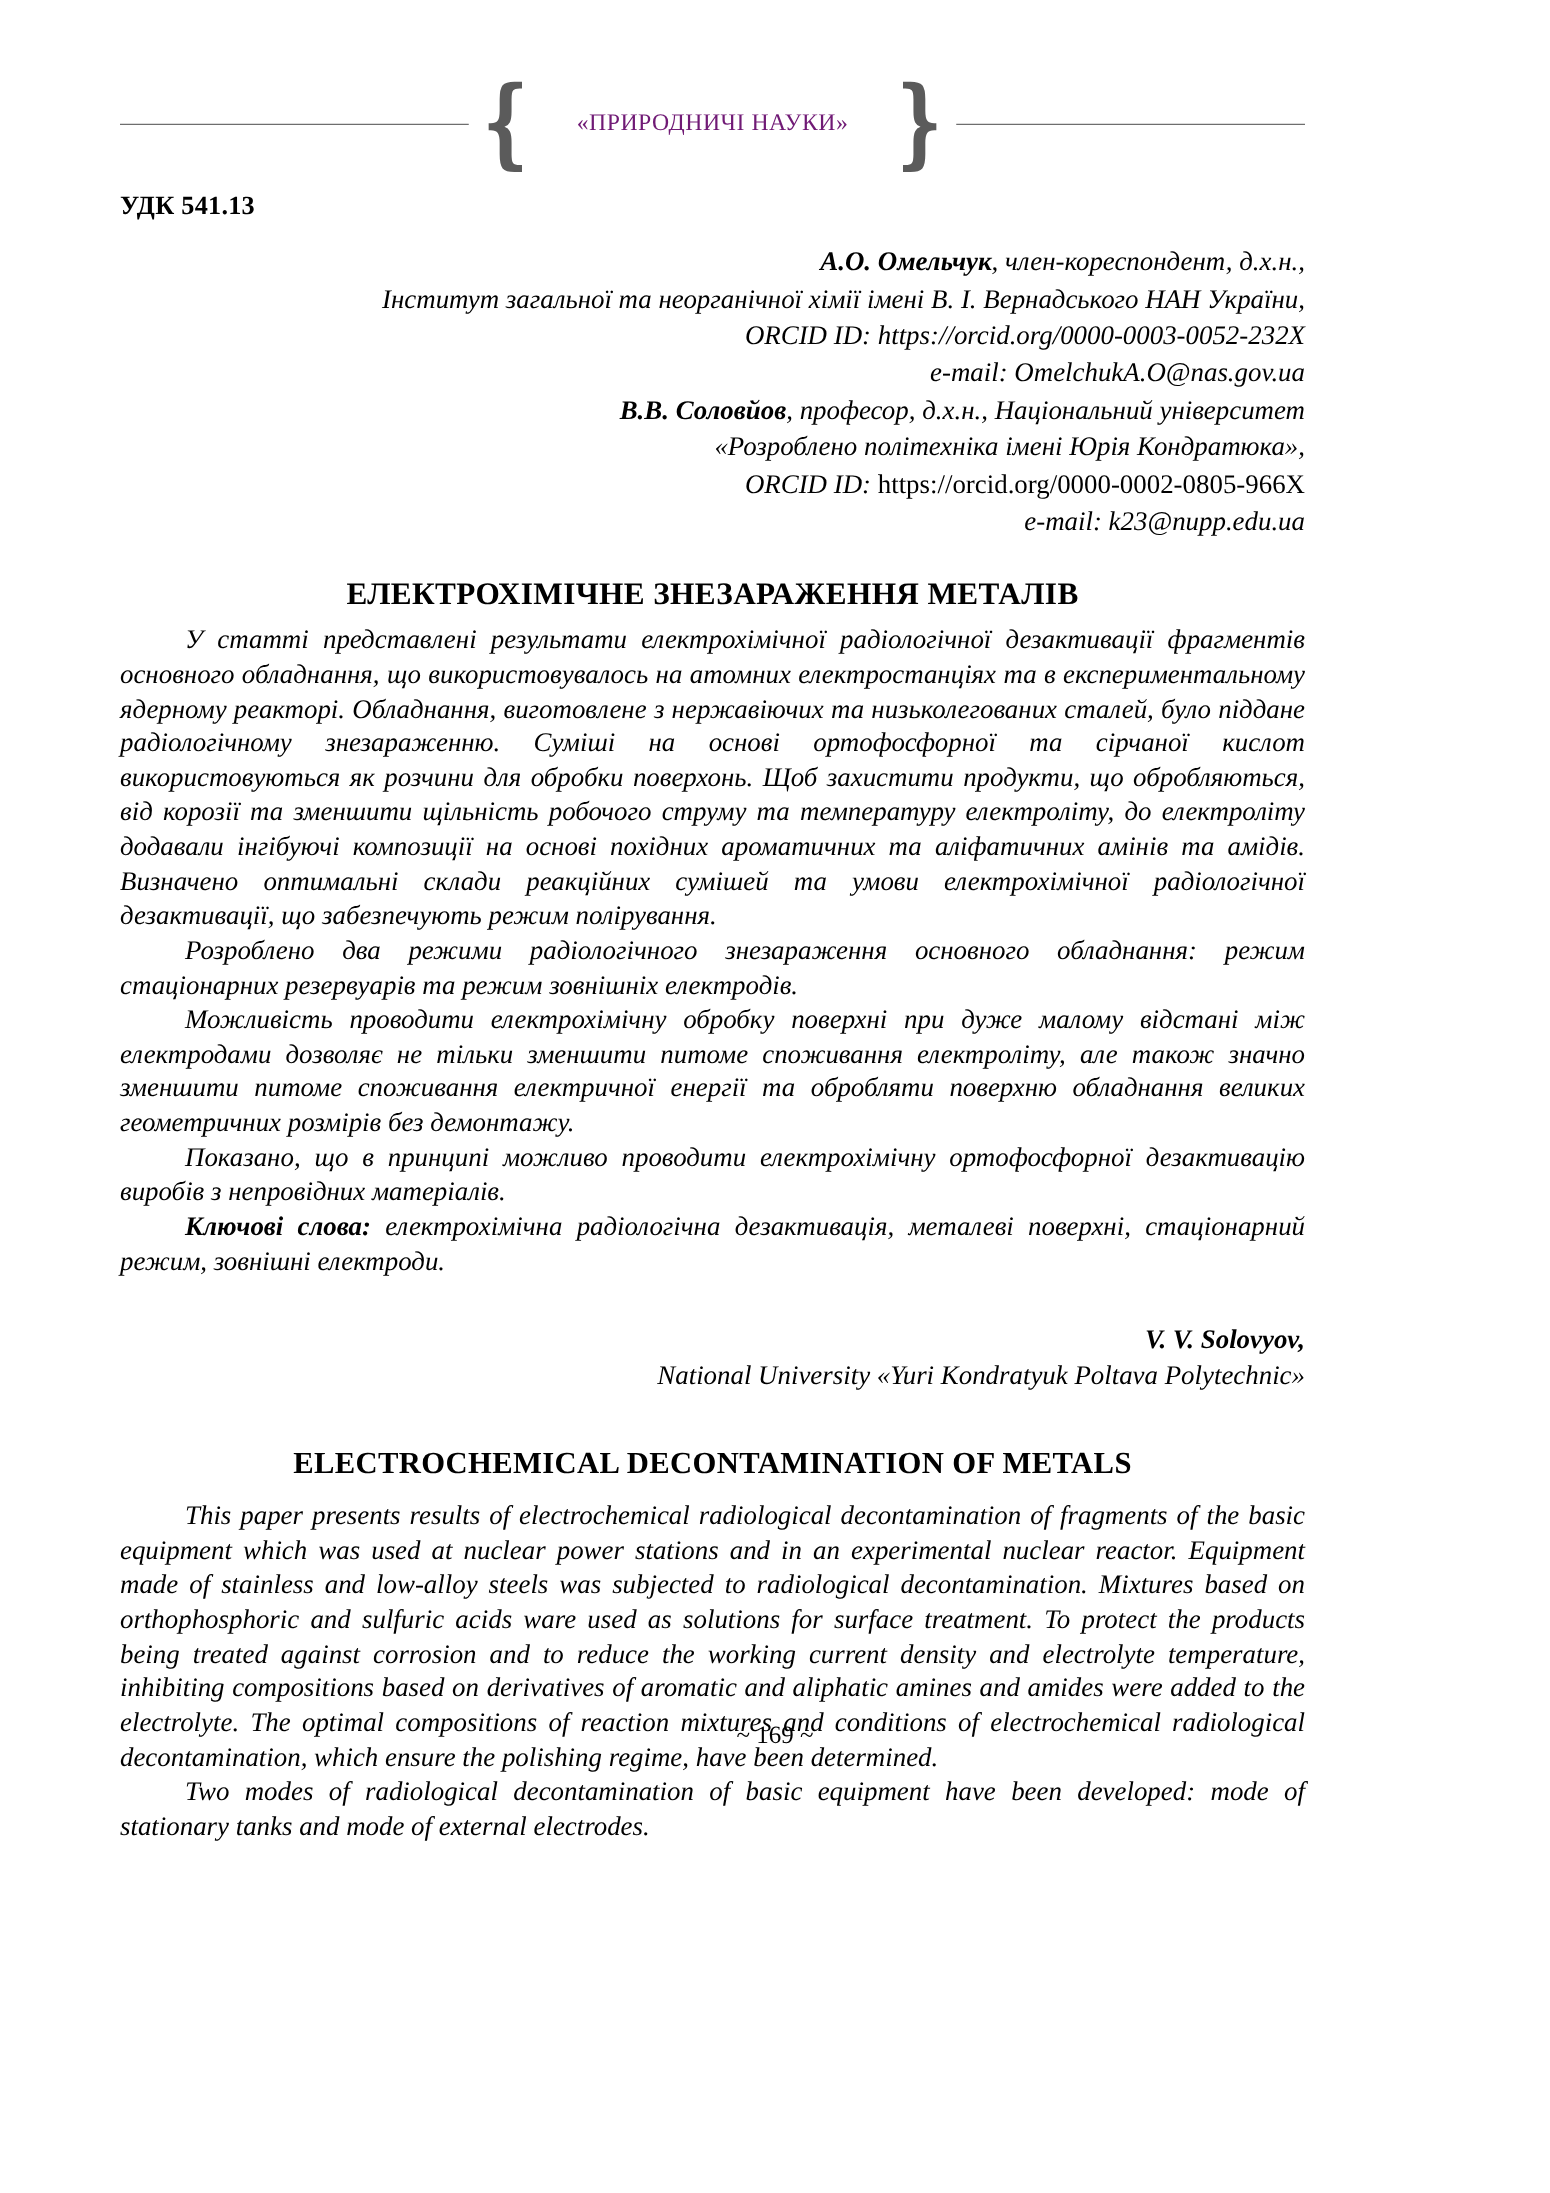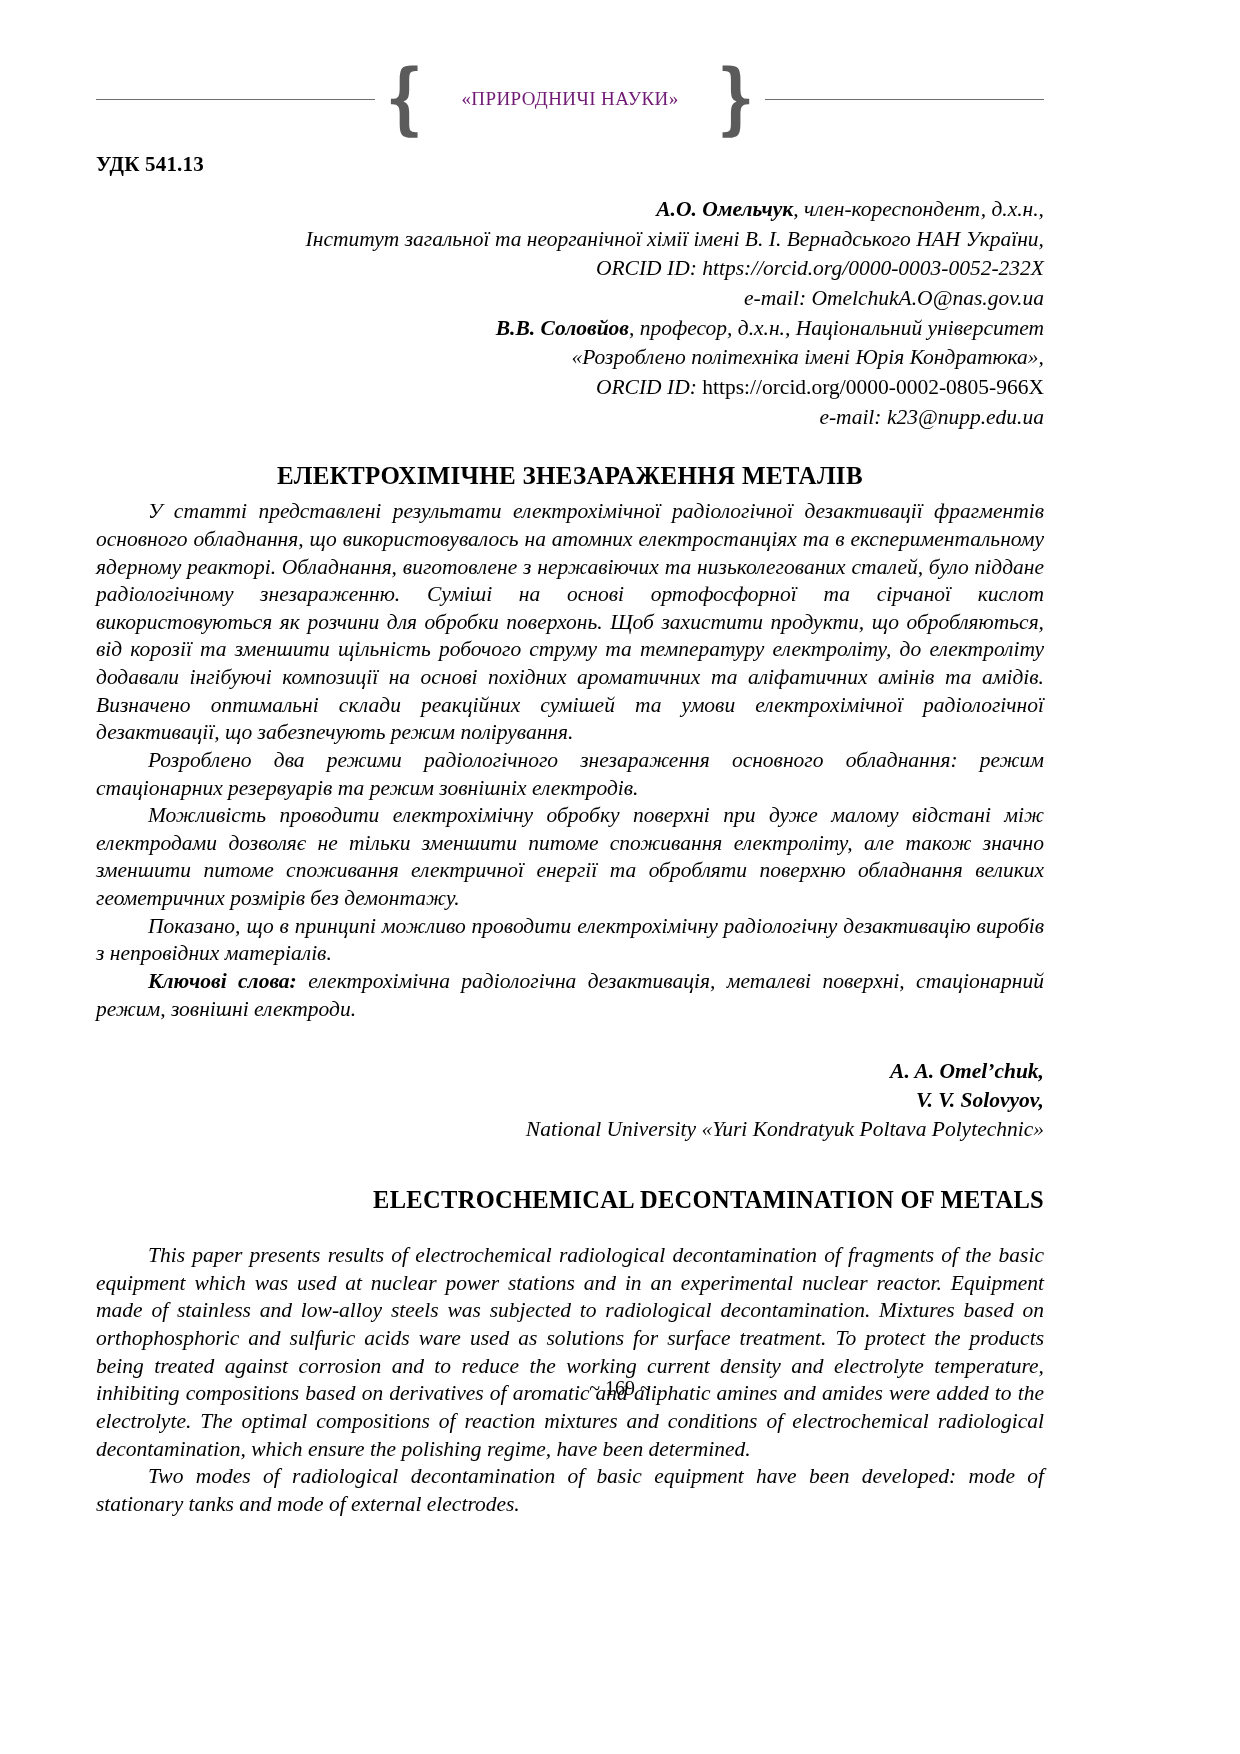--- a/index.html
+++ b/index.html
@@ -84,23 +84,22 @@
   .art-title {
     text-align: center;
     font-weight: bold;
     font-size: 25px;
     letter-spacing: 0.3px;
     margin-top: 30px;
     margin-bottom: 8px;
   }
   .art-title.en {
     margin-top: 42px;
-    margin-bottom: 28px;
+    margin-bottom: 14px;
     font-size: 24.5px;
-    text-align: right;
   }
 
   
   .abs p {
     margin: 0;
     text-align: justify;
     text-align-last: left;
     text-indent: 52px;
     font-style: italic;
     font-size: 21.5px;
@@ -157,26 +156,25 @@
       <span class="ln"><span>ORCID ID:</span><span class="upright"> https://orcid.org/0000-0002-0805-966X</span></span>
       <span class="ln">e-mail: k23@nupp.edu.ua</span>
     </div>
 
     <h1 class="art-title">ЕЛЕКТРОХІМІЧНЕ ЗНЕЗАРАЖЕННЯ МЕТАЛІВ</h1>
 
     <div class="abs">
       <p>У статті представлені результати електрохімічної радіологічної дезактивації фрагментів основного обладнання, що використовувалось на атомних електростанціях та в експериментальному ядерному реакторі. Обладнання, виготовлене з нержавіючих та низьколегованих сталей, було піддане радіологічному знезараженню. Суміші на основі ортофосфорної та сірчаної кислот використовуються як розчини для обробки поверхонь. Щоб захистити продукти, що обробляються, від корозії та зменшити щільність робочого струму та температуру електроліту, до електроліту додавали інгібуючі композиції на основі похідних ароматичних та аліфатичних амінів та амідів. Визначено оптимальні склади реакційних сумішей та умови електрохімічної радіологічної дезактивації, що забезпечують режим полірування.</p>
       <p>Розроблено два режими радіологічного знезараження основного обладнання: режим стаціонарних резервуарів та режим зовнішніх електродів.</p>
       <p>Можливість проводити електрохімічну обробку поверхні при дуже малому відстані між електродами дозволяє не тільки зменшити питоме споживання електроліту, але також значно зменшити питоме споживання електричної енергії та обробляти поверхню обладнання великих геометричних розмірів без демонтажу.</p>
-      <p>Показано, що в принципі можливо проводити електрохімічну радіологічну дезактивацію виробів з непровідних матеріалів.</p>
+      <p>Показано, що в принципі можливо проводити електрохімічну ортофосфорної дезактивацію виробів з непровідних матеріалів.</p>
       <p class="kw"><b>Ключові слова:</b><span> електрохімічна радіологічна дезактивація, металеві поверхні, стаціонарний режим, зовнішні електроди.</span></p>
     </div>
 
     <div class="en-authors">
-      <span class="ln"><b>A. A. Omel’chuk,</b></span>
       <span class="ln"><b>V. V. Solovyov,</b></span>
       <span class="ln">National University «Yuri Kondratyuk Poltava Polytechnic»</span>
     </div>
 
     <h1 class="art-title en">ELECTROCHEMICAL DECONTAMINATION OF METALS</h1>
 
     <div class="abs">
       <p>This paper presents results of electrochemical radiological decontamination of fragments of the basic equipment which was used at nuclear power stations and in an experimental nuclear reactor. Equipment made of stainless and low-alloy steels was subjected to radiological decontamination. Mixtures based on orthophosphoric and sulfuric acids ware used as solutions for surface treatment. To protect the products being treated against corrosion and to reduce the working current density and electrolyte temperature, inhibiting compositions based on derivatives of aromatic and aliphatic amines and amides were added to the electrolyte. The optimal compositions of reaction mixtures and conditions of electrochemical radiological decontamination, which ensure the polishing regime, have been determined.</p>
       <p>Two modes of radiological decontamination of basic equipment have been developed: mode of stationary tanks and mode of external electrodes.</p>
     </div>

